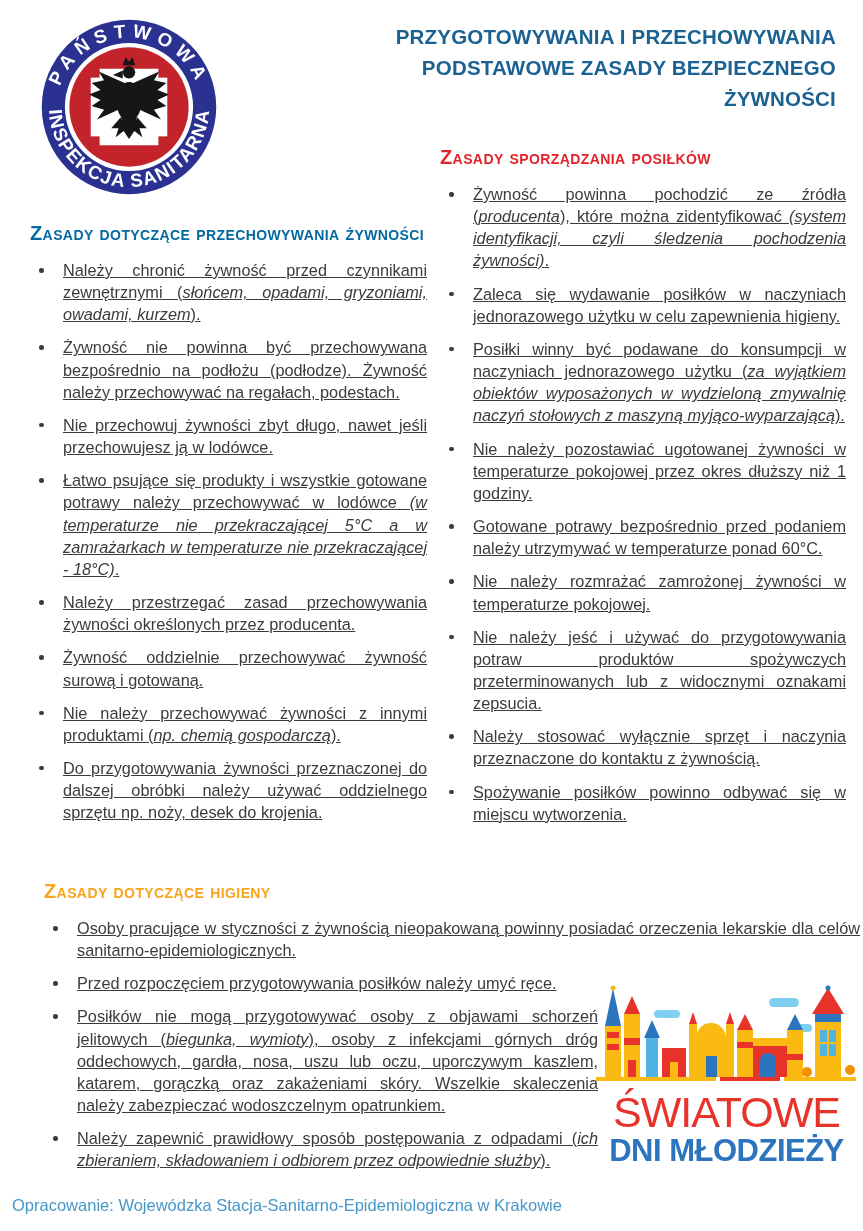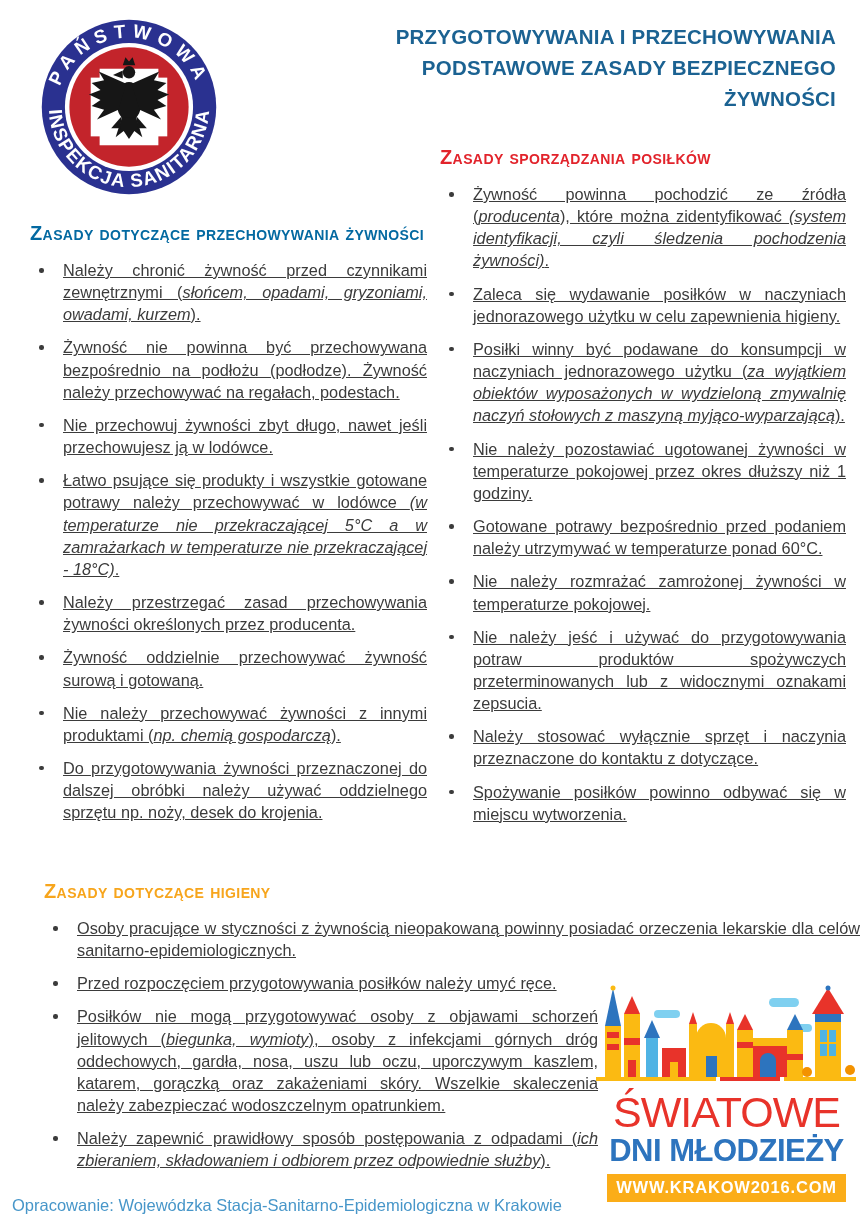--- a/index.html
+++ b/index.html
@@ -99,21 +99,21 @@
   <div class="section col-right">
     <h2 class="heading red">Zasady sporządzania posiłków</h2>
     <ul class="bullets">
         <li>Żywność powinna pochodzić ze źródła (<i>producenta</i>), które można zidentyfikować <i>(system identyfikacji, czyli śledzenia pochodzenia żywności)</i>.</li>
         <li>Zaleca się wydawanie posiłków w naczyniach jednorazowego użytku w celu zapewnienia higieny.</li>
         <li>Posiłki winny być podawane do konsumpcji w naczyniach jednorazowego użytku (<i>za wyjątkiem obiektów wyposażonych w wydzieloną zmywalnię naczyń stołowych z maszyną myjąco-wyparzającą</i>).</li>
         <li>Nie należy pozostawiać ugotowanej żywności w temperaturze pokojowej przez okres dłuższy niż 1 godziny.</li>
         <li>Gotowane potrawy bezpośrednio przed podaniem należy utrzymywać w temperaturze ponad 60°C.</li>
         <li>Nie należy rozmrażać zamrożonej żywności w temperaturze pokojowej.</li>
         <li>Nie należy jeść i używać do przygotowywania potraw produktów spożywczych przeterminowanych lub z widocznymi oznakami zepsucia.</li>
-        <li>Należy stosować wyłącznie sprzęt i naczynia przeznaczone do kontaktu z dotyczące.</li>
+        <li>Należy stosować wyłącznie sprzęt i naczynia przeznaczone do kontaktu z żywnością.</li>
         <li>Spożywanie posiłków powinno odbywać się w miejscu wytworzenia.</li>
       </ul>
   </div>
 
   <div class="section col-left">
     <h2 class="heading blue">Zasady dotyczące przechowywania żywności</h2>
     <ul class="bullets">
         <li>Należy chronić żywność przed czynnikami zewnętrznymi (<i>słońcem, opadami, gryzoniami, owadami, kurzem</i>).</li>
         <li>Żywność nie powinna być przechowywana bezpośrednio na podłożu (podłodze). Żywność należy przechowywać na regałach, podestach.</li>
         <li>Nie przechowuj żywności zbyt długo, nawet jeśli przechowujesz ją w lodówce.</li>
@@ -179,18 +179,17 @@
       <rect x="233" y="48" width="2" height="26" fill="#fbba12"></rect>
       <rect x="226" y="60" width="16" height="2" fill="#fbba12"></rect>
       <circle cx="213" cy="90" r="5" fill="#f39200"></circle>
       <circle cx="256" cy="88" r="5" fill="#f39200"></circle>
       <rect x="2" y="95" width="120" height="4" fill="#fbba12"></rect>
       <rect x="126" y="95" width="60" height="4" fill="#e8332a"></rect>
       <rect x="190" y="95" width="72" height="4" fill="#fbba12"></rect>
     </svg>
     <div class="wyd-l1">ŚWIATOWE</div>
     <div class="wyd-l2">DNI MŁODZIEŻY</div>
-    <div class="wyd-bar">WWW.KRAKOW2016.COM</div>
   </div>
 
   <div class="footer">Opracowanie: Wojewódzka Stacja-Sanitarno-Epidemiologiczna w Krakowie</div>
 
 </div>
 
 </body></html>

